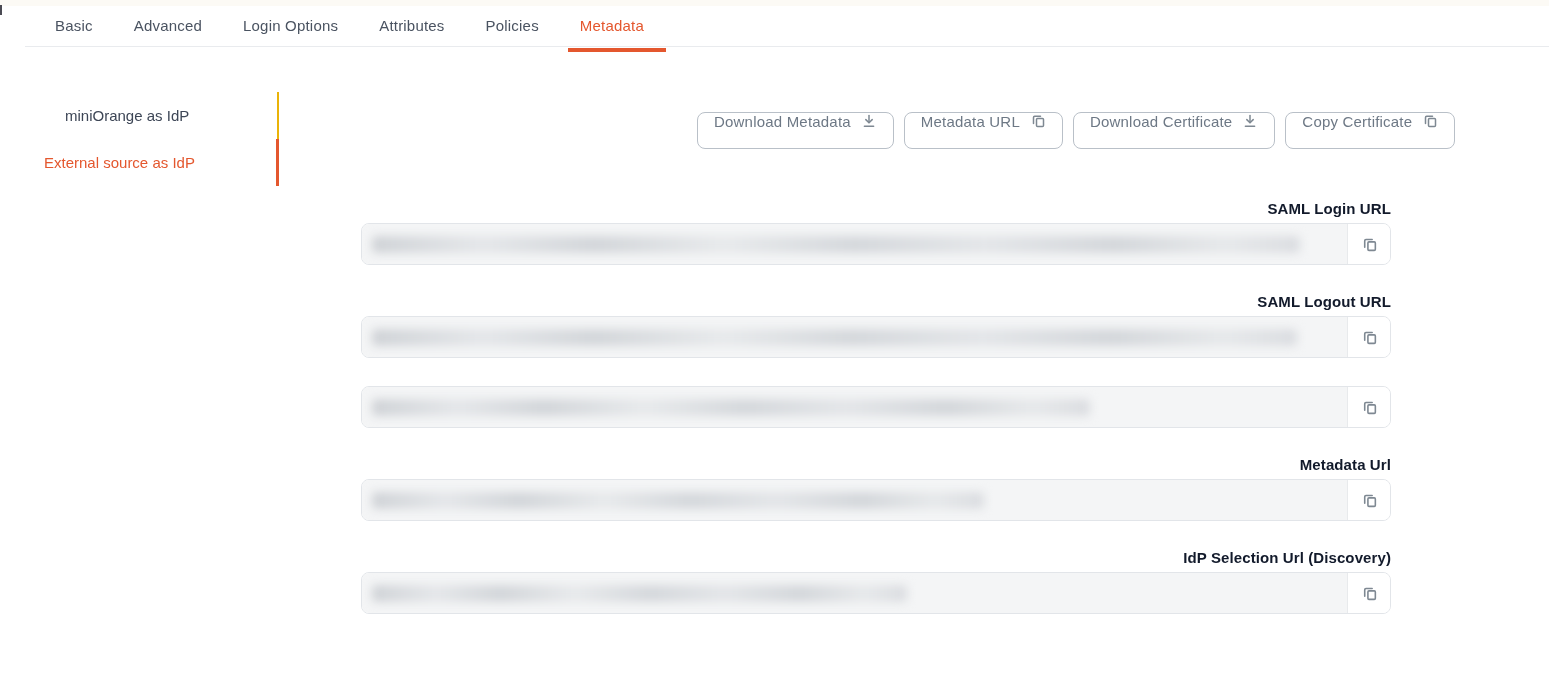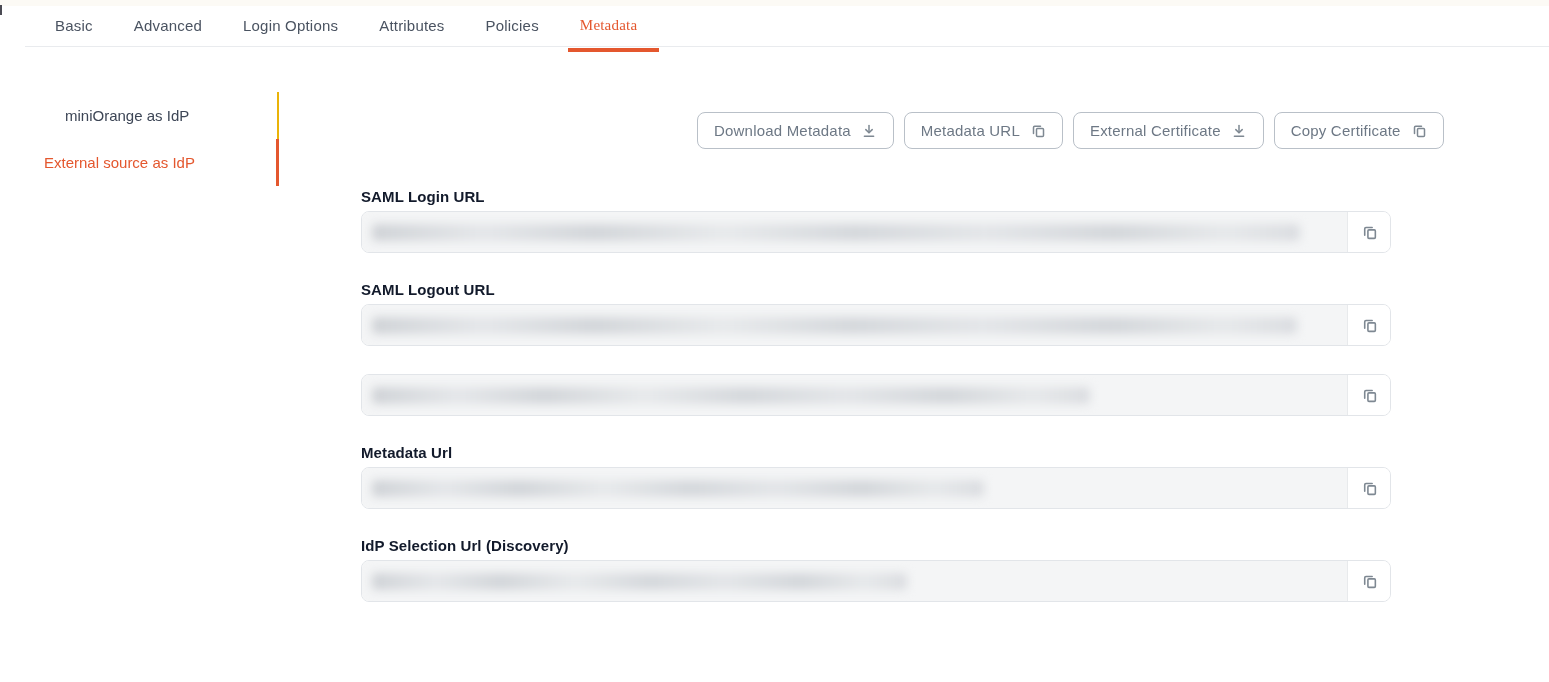--- a/index.html
+++ b/index.html
@@ -14,47 +14,47 @@
   .top-strip { position:absolute; left:0; top:0; width:100%; height:6px; background:#fcfaf5; }
   .artifact { position:absolute; left:0; top:5px; width:2px; height:10px; background:#4b4b53; }
 
   
   .tabs-border { position:absolute; left:25px; right:0; top:46px; height:1px; background:#e9ebee; }
   .tabs { position:absolute; left:55px; top:0; height:51px; display:flex; gap:41px; align-items:stretch; }
   .tab {
     position:relative; display:flex; align-items:center;
     font-size:15px; color:#4a5361; letter-spacing:.2px; cursor:pointer; white-space:nowrap;
   }
-  .tab.active { color:#e4572e;font-family:Liberation Serif, serif; }
+  .tab.active { color:#e4572e; }
   .tab.active::after {
     content:""; position:absolute; left:-12px; right:-22px; bottom:-1px; height:4px;
     background:#e4572e;
   }
 
   
   .sidebar { position:absolute; left:0; top:92px; width:279px; }
   .side-item {
     height:47px; display:flex; align-items:center; padding-left:65px;
     font-size:15px; color:#3d4656; cursor:pointer; white-space:nowrap;
     border-right:2px solid #eab308;
   }
   .side-item.active { color:#e4572e; border-right:3px solid #e4572e;padding-left:44px; }
 
   
   .toolbar { position:absolute; left:697px; top:112px; display:flex; gap:10px; }
   .tbtn {
-    height:37px; padding:0 16px; display:flex; align-items:center; gap:10px;
+    height:37px; padding:0 16px; display:flex; gap:10px;
     background:#ffffff; border:1px solid #b9c0c8; border-radius:8px;
     font-family:"Liberation Sans", sans-serif;
     font-size:15px; color:#6d7885; letter-spacing:.2px; cursor:pointer; white-space:nowrap;
   }
   .tbtn svg { display:block; }
 
   
-  .fields { position:absolute; left:361px; top:188px; width:1030px; }
+  .fields { position:absolute; left:361px; top:200px; width:1030px;text-align:right; }
   .field { margin-bottom:28px; }
   .field-label {
     font-size:15px; font-weight:700; color:#121a2b; letter-spacing:.1px;
     margin-bottom:5px; height:18px; line-height:18px;
   }
   .input-group {
     display:flex; height:42px; border:1px solid #e2e5e9; border-radius:8px;
     overflow:hidden; background:#ffffff;
   }
   .input-area {
@@ -112,21 +112,21 @@
     <button class="tbtn">
       <span>Metadata URL</span>
       <span>
         <svg width="16" height="16" viewBox="0 0 16 16" class="icon-stroke">
           <path d="M3.5 10.5 v-6 a1.2 1.2 0 0 1 1.2 -1.2 h5.8"></path>
           <rect x="6.5" y="5.5" width="7" height="8" rx="1"></rect>
         </svg>
       </span>
     </button>
     <button class="tbtn">
-      <span>External Certificate</span>
+      <span>Download Certificate</span>
       <span>
         <svg width="16" height="16" viewBox="0 0 16 16" class="icon-stroke">
           <path d="M8 2.5 v7"></path>
             <path d="M4.8 6.6 L8 9.8 l3.2 -3.2"></path>
             <path d="M3.4 13.2 h9.2"></path>
         </svg>
       </span>
     </button>
     <button class="tbtn">
       <span>Copy Certificate</span>

